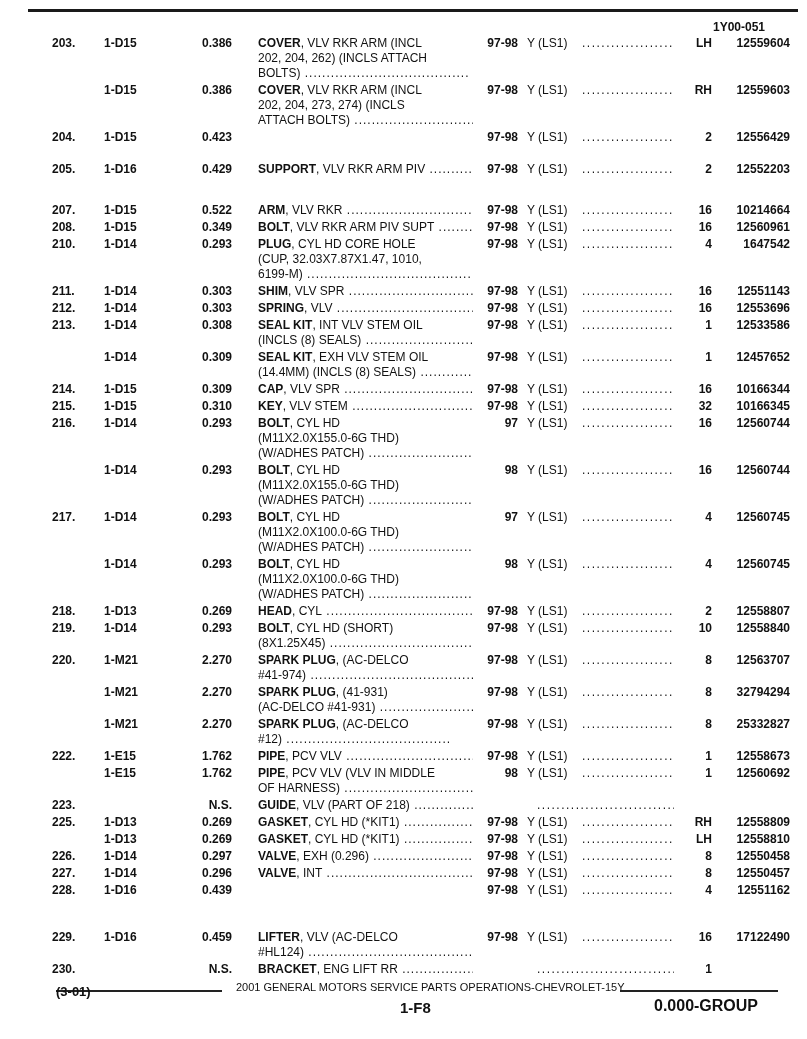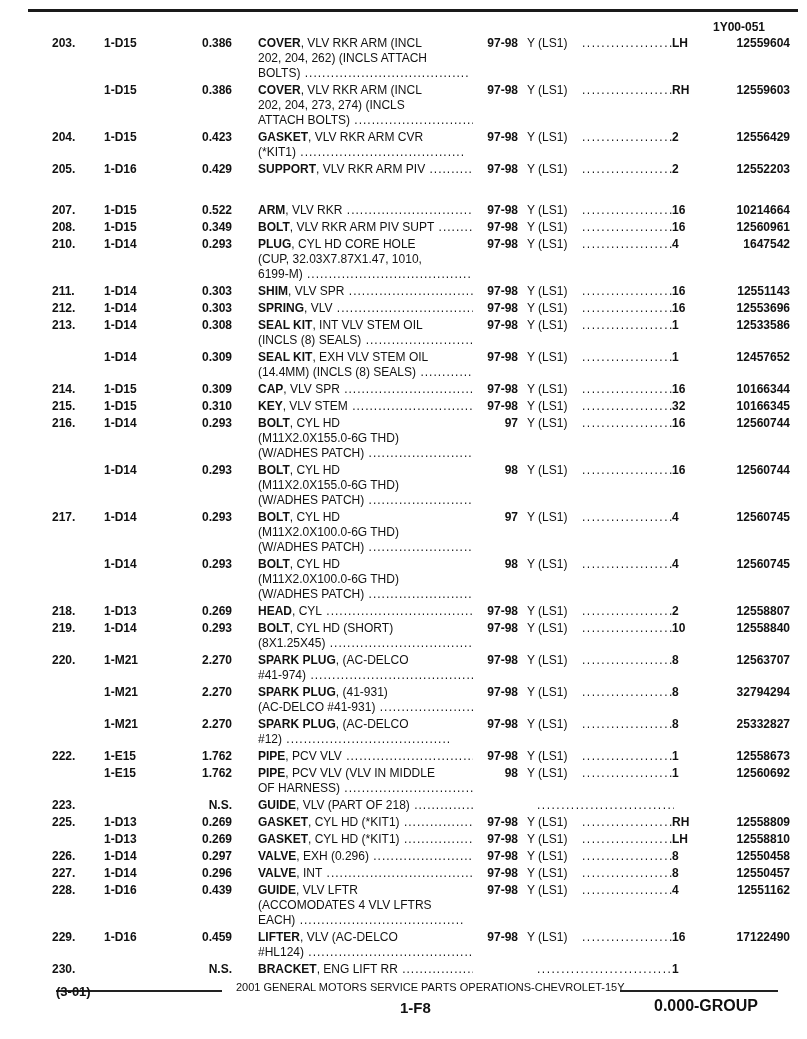--- a/index.html
+++ b/index.html
@@ -14,21 +14,21 @@
   .loc { left:104px; }
   .val { left:180px; width:52px; text-align:right; }
   .desc { left:258px; width:215px; white-space:normal; font-weight:normal; }
   .desc .dname { font-weight:bold; }
   .desc-line { display:block; white-space:nowrap; overflow:hidden; }
   .desc-line.dotted::after { content:" ......................................"; font-weight:normal; letter-spacing:1px; }
   .yrs { left:460px; width:58px; text-align:right; }
   .model { left:527px; font-weight:normal; }
   .dots { left:582px; width:92px; overflow:hidden; font-weight:normal; letter-spacing:1.5px; }
   .dots.wide { left:537px; width:137px; }
-  .qty { left:672px; width:40px; text-align:left; }
+  .qty { left:672px; width:40px; text-align:right; }
   .part { left:719px; width:71px; text-align:right; }
   .footer-rule-l { position:absolute; left:56px; top:990px; width:166px; height:2px; background:#222; }
   .footer-rule-r { position:absolute; left:620px; top:990px; width:158px; height:2px; background:#222; }
   .footer-center { position:absolute; left:236px; top:981px; font-size:11px; }
   .footer-date { position:absolute; left:56px; top:984px; font-size:13px; font-weight:bold; }
   .footer-page { position:absolute; left:400px; top:999px; font-size:15px; font-weight:bold; }
   .footer-group { position:absolute; left:654px; top:997px; font-size:16px; font-weight:bold; }
 </style>
 </head>
 <body>
@@ -64,24 +64,20 @@
       <div class="cell yrs">97-98</div>
       <div class="cell model">Y (LS1)</div>
       <div class="cell dots">..........................................</div>
       <div class="cell qty">RH</div>
       <div class="cell part">12559603</div>
     </div>
     <div class="row" style="height: 32px;">
       <div class="cell ref">204.</div>
       <div class="cell loc">1-D15</div>
       <div class="cell val">0.423</div>
-      <div class="cell desc">
-        <span class="desc-line"><span class="dname">GASKET</span><span>, VLV RKR ARM CVR</span></span>
-        <span class="desc-line dotted">(*KIT1)</span>
-      </div>
       <div class="cell yrs">97-98</div>
       <div class="cell model">Y (LS1)</div>
       <div class="cell dots">..........................................</div>
       <div class="cell qty">2</div>
       <div class="cell part">12556429</div>
     </div>
     <div class="row" style="height: 17px;">
       <div class="cell ref">205.</div>
       <div class="cell loc">1-D16</div>
       <div class="cell val">0.429</div>
@@ -433,25 +429,20 @@
       <div class="cell yrs">97-98</div>
       <div class="cell model">Y (LS1)</div>
       <div class="cell dots">..........................................</div>
       <div class="cell qty">8</div>
       <div class="cell part">12550457</div>
     </div>
     <div class="row" style="height: 47px;">
       <div class="cell ref">228.</div>
       <div class="cell loc">1-D16</div>
       <div class="cell val">0.439</div>
-      <div class="cell desc">
-        <span class="desc-line"><span class="dname">GUIDE</span><span>, VLV LFTR</span></span>
-        <span class="desc-line">(ACCOMODATES 4 VLV LFTRS</span>
-        <span class="desc-line dotted">EACH)</span>
-      </div>
       <div class="cell yrs">97-98</div>
       <div class="cell model">Y (LS1)</div>
       <div class="cell dots">..........................................</div>
       <div class="cell qty">4</div>
       <div class="cell part">12551162</div>
     </div>
     <div class="row" style="height: 32px;">
       <div class="cell ref">229.</div>
       <div class="cell loc">1-D16</div>
       <div class="cell val">0.459</div>

